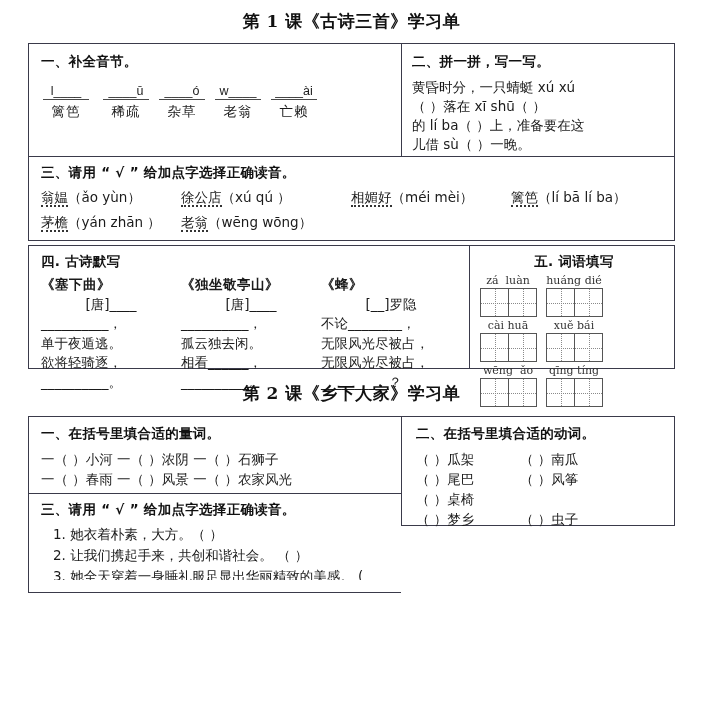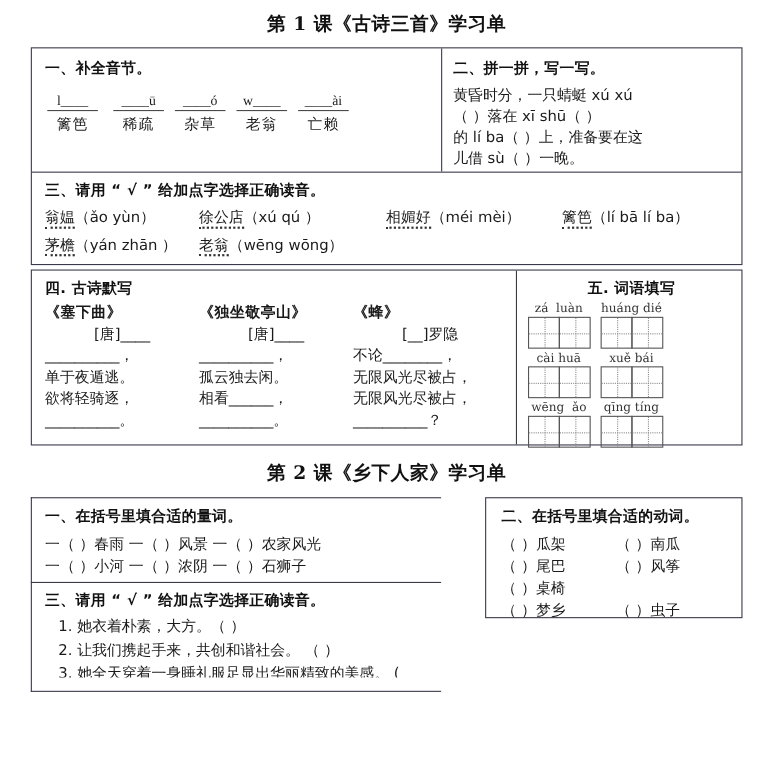--- a/index.html
+++ b/index.html
@@ -42,40 +42,40 @@
   #l1-top { display: flex; height: 112px; }
   #l1-sec1 { width: 373px; border-right: 1.3px solid #3a3a4a; padding: 9px 10px 0 12px; }
   #l1-sec2 { flex: 1; padding: 9px 8px 0 10px; }
 
   #sec1-syl {
     display: flex; margin-top: 13px; padding-left: 2px;
   }
   .syl { text-align: center; }
   .syl .pin {
     font-size: 12.5px;
-    font-family: Liberation Serif, serif;
+    font-family: Liberation Sans, sans-serif;
     white-space: pre;
     border-bottom: 1.1px solid #4a4a4a;
     display: block;
     padding-bottom: 1px;
     min-width: 46px;
   }
   .syl .han { font-size: 13.5px; display: block; margin-top: 3px; letter-spacing: 1px; }
 
   #sec2-body { margin-top: 7px; font-size: 13.5px; line-height: 19px; }
 
   
   #l1-sec3 { padding: 7px 10px 8px 12px; border-top: none; }
   #sec3-rows { margin-top: 7px; }
   .sec3-row { display: flex; font-size: 13.5px; margin-bottom: 7px; }
   .sec3-item { white-space: nowrap; }
   .dot-u { border-bottom: 2px dotted #333; padding-bottom: 0px; }
 
   
-  #l1-bot { display: flex; height: 160px; margin-top: 4px; }
+  #l1-bot { display: flex; height: 124px; margin-top: 4px; }
   #l1-sec4 { width: 441px; border-right: 1.3px solid #3a3a4a; padding: 7px 8px 0 12px; }
   #l1-sec5 { flex: 1; padding: 7px 6px 0 10px; text-align: center; }
 
   #poems { display: flex; margin-top: 4px; }
   .poem { flex: 1; font-size: 13.5px; line-height: 19.5px; }
   .poem .ptitle { text-align: left; font-weight: 700; letter-spacing: 0.5px; }
   .poem .pauthor { text-align: center; }
   .poem .pline { white-space: nowrap; }
 
   
@@ -96,21 +96,21 @@
   .tzg .sq::before {
     content: ""; position: absolute; left: 50%; top: 0; bottom: 0;
     border-left: 1px dotted #8a8a8a;
   }
   .tzg .sq::after {
     content: ""; position: absolute; top: 50%; left: 0; right: 0;
     border-top: 1px dotted #8a8a8a;
   }
 
   
-  #l2-top { display: flex; gap: 40px; }
+  #l2-top { display: flex; }
   #l2-left { width: 373px; }
   #l2-right { flex: 1; margin-left: 0; }
   #l2-sec1 { border: 1.3px solid #3a3a4a; border-right: none; padding: 8px 10px 8px 12px; height: 78px; }
   #l2-sec3 { border: 1.3px solid #3a3a4a; border-right: none; border-top: none; padding: 7px 10px 0 12px; height: 99px; }
   #l2-sec2 { border: 1.3px solid #3a3a4a; padding: 8px 8px 6px 14px; height: 110px; }
 
   .qline { font-size: 13.5px; line-height: 20px; white-space: nowrap; }
   #sec2b-rows { margin-top: 6px; }
   .vrow { display: flex; font-size: 13.5px; line-height: 20px; }
   .vrow .c1 { width: 104px; }
@@ -297,22 +297,22 @@
   </div>
 
   <div class="sheet-title" id="title2">第 2 课《乡下人家》学习单</div>
 
   <div id="l2-top">
     <div id="l2-left">
 
       <div id="l2-sec1">
         <div class="sec-head">一、在括号里填合适的量词。</div>
         <div style="margin-top:6px">
+          <div class="qline">一（   ）小河  一（   ）浓阴  一（   ）石狮子</div>
           <div class="qline">一（    ）春雨 一（   ）风景 一（    ）农家风光</div>
-          <div class="qline">一（   ）小河  一（   ）浓阴  一（   ）石狮子</div>
         </div>
       </div>
 
       <div id="l2-sec3">
         <div class="sec-head">三、请用 “ √ ” 给加点字选择正确读音。</div>
         <div id="l2-sec3-list">
           <div class="numq">1. 她衣着朴素，大方。（        ）</div>
           <div class="numq">2. 让我们携起手来，共创和谐社会。   （       ）</div>
           <div class="numq clip-last">3. 她全天穿着一身睡礼服足显出华丽精致的美感。 (</div>
         </div>

